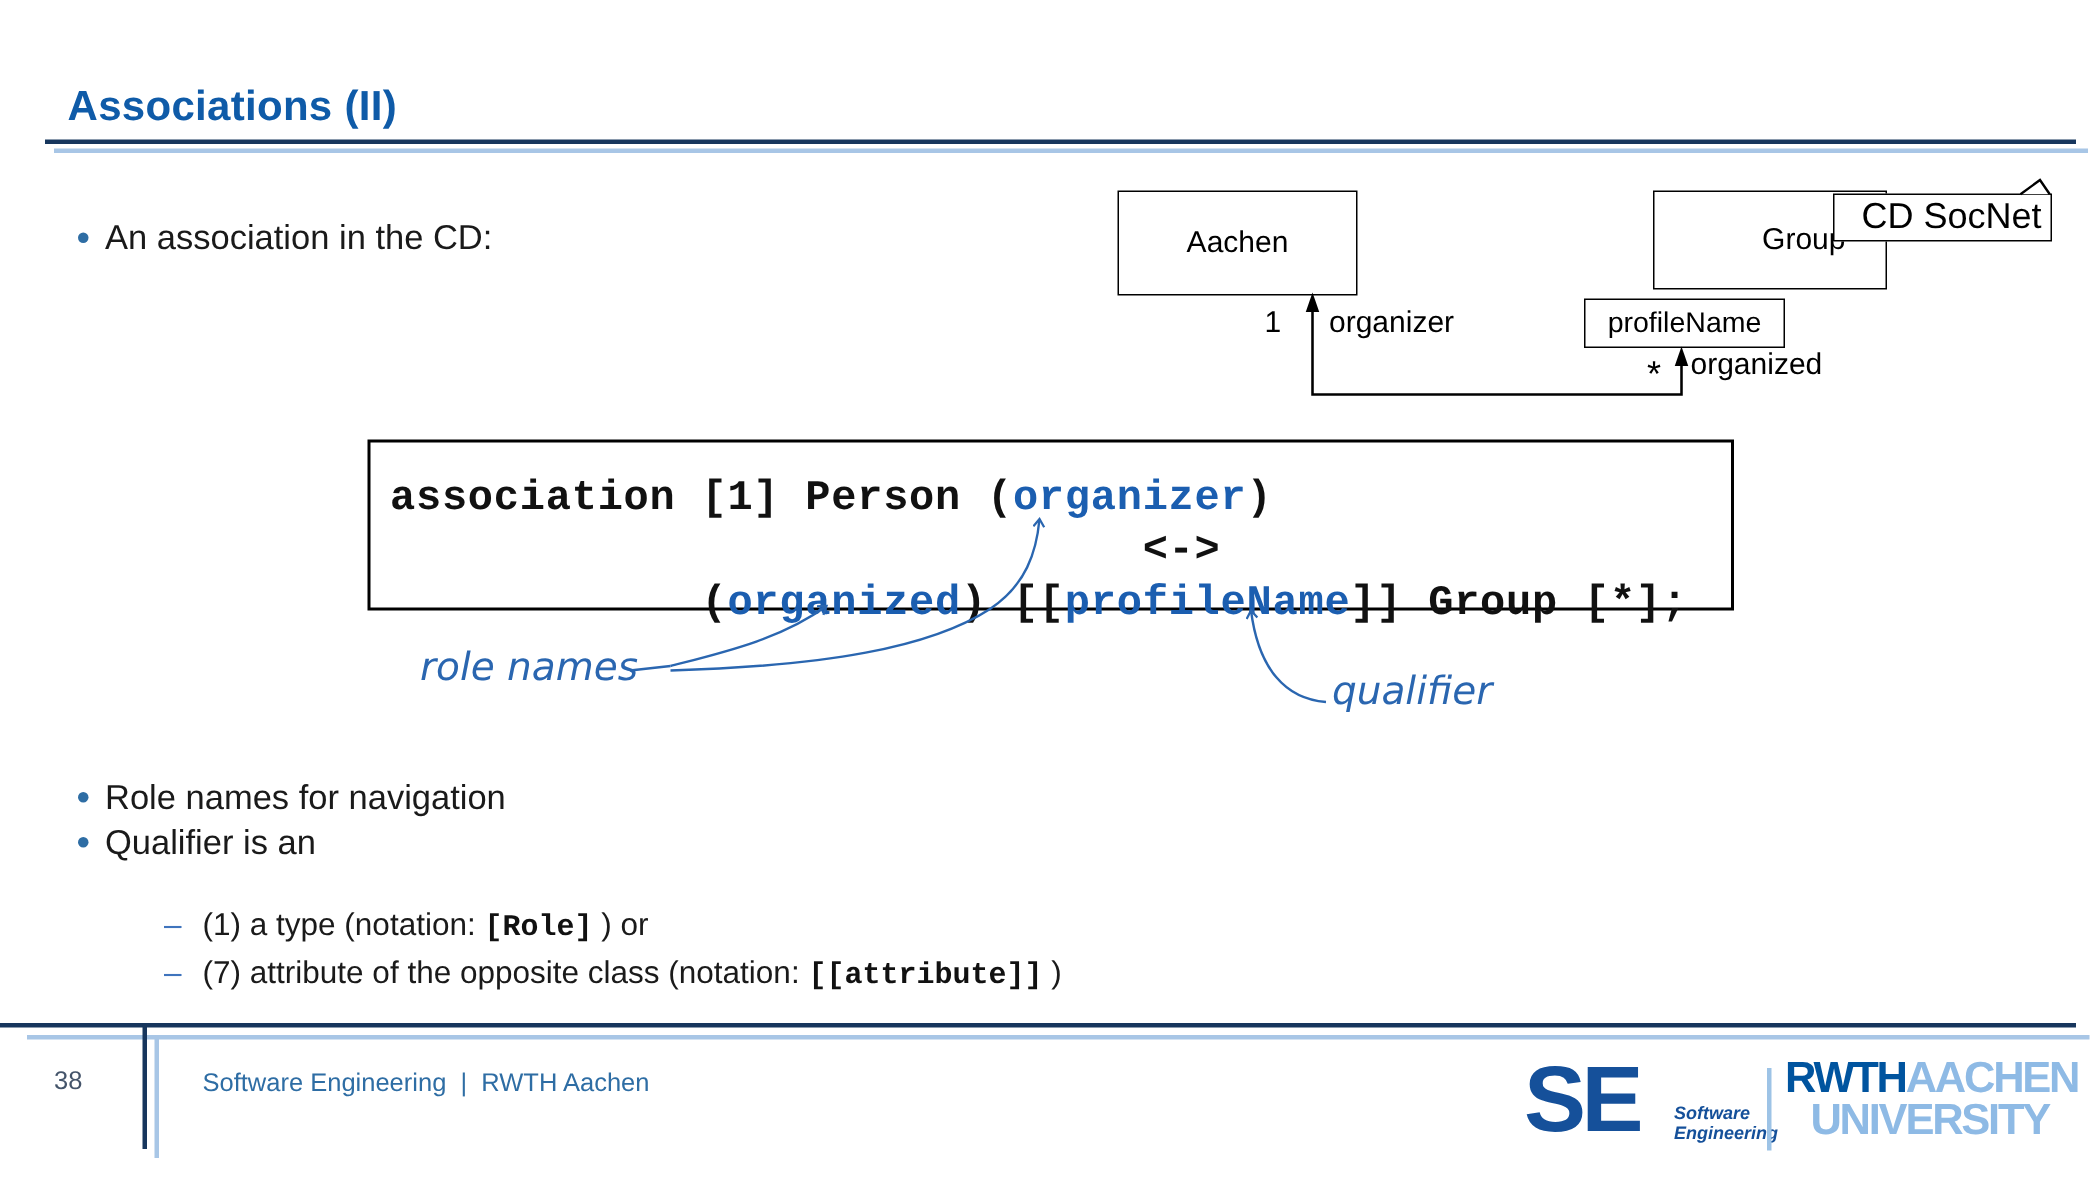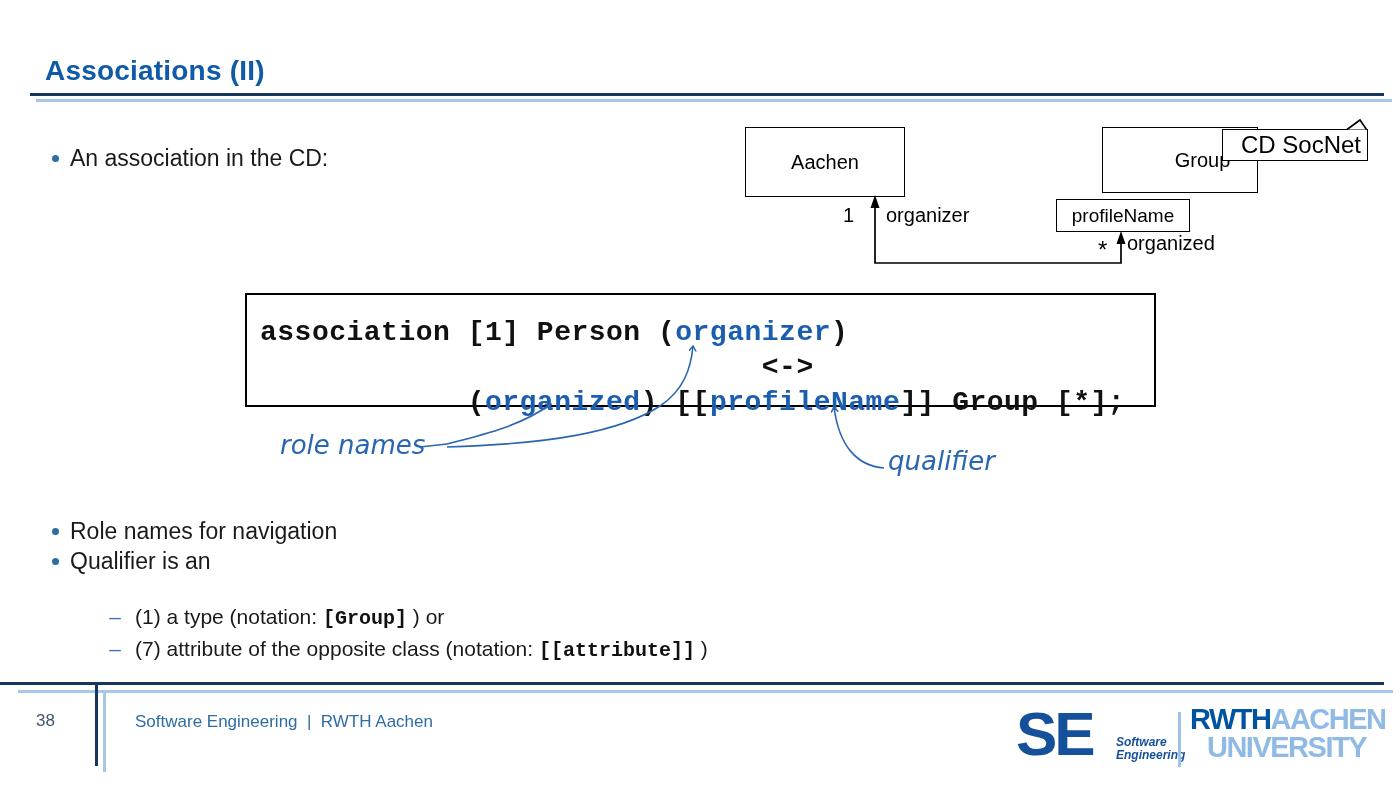--- a/index.html
+++ b/index.html
@@ -113,21 +113,21 @@
   <div id="role-names-note" class="abs handnote">role names</div>
   <div id="qualifier-note" class="abs handnote">qualifier</div>
 
   <div class="abs dot" style="left:52px;top:528px;"></div>
   <div class="abs bullet-text" style="left:70px;top:518px;">Role names for navigation</div>
 
   <div class="abs dot" style="left:52px;top:558px;"></div>
   <div class="abs bullet-text" style="left:70px;top:548px;">Qualifier is an</div>
 
   <div class="abs sub-bullet" style="left:86px;top:581px;">
-    <span class="dash">–</span><span>(1) a type (notation: </span><span class="mono">[Group]</span><span> ) or</span>
+    <span class="dash">–</span><span>(1) a type (notation: </span><span class="mono">[Role]</span><span> ) or</span>
   </div>
   <div class="abs sub-bullet" style="left:86px;top:613px;">
     <span class="dash">–</span><span>(7) attribute of the opposite class (notation: </span><span class="mono">[[attribute]]</span><span> )</span>
   </div>
 
   <div id="f-rule-dark" class="abs"></div>
   <div id="f-rule-light" class="abs"></div>
   <div id="f-vert-dark" class="abs"></div>
   <div id="f-vert-light" class="abs"></div>
   <div id="page-number" class="abs">38</div>

